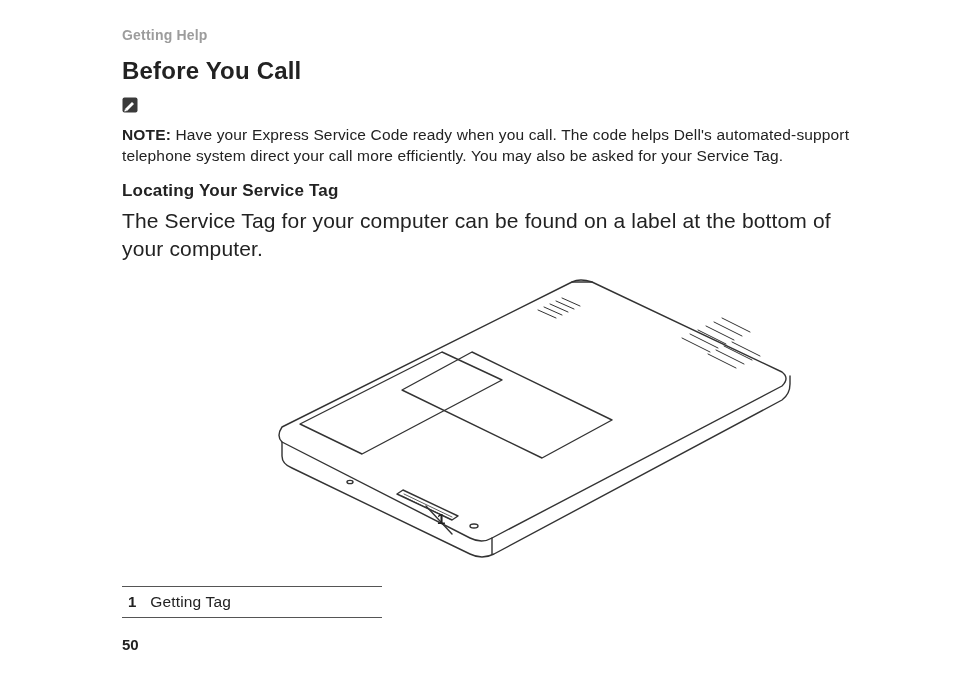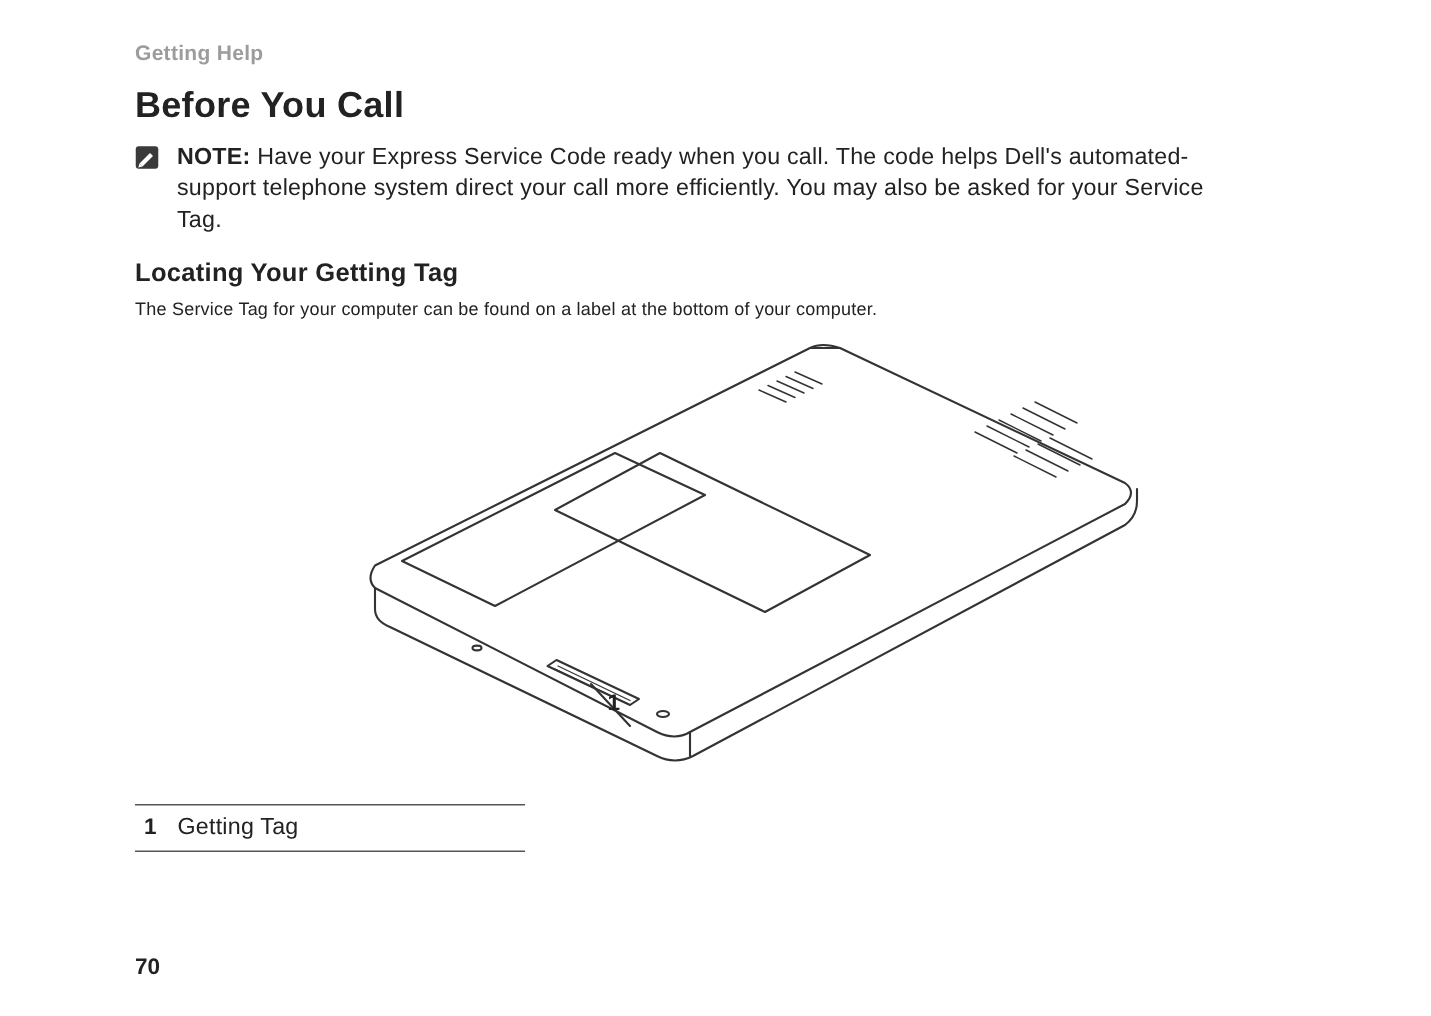--- a/index.html
+++ b/index.html
@@ -10,40 +10,42 @@
     background: #ffffff;
     font-family: "Helvetica Neue", Helvetica, Arial, sans-serif;
     color: #222;
   }
   .page {
     position: relative;
     box-sizing: border-box;
     padding: 27px 60px 4px 90px;
     width: 880px;
     height: 677px;
+    margin-left: 32px;
   }
   .section-header {
     font-size: 14px;
     font-weight: 700;
     color: #9c9c9c;
     letter-spacing: 0.2px;
     margin-bottom: 14px;
   }
   h1.title {
     font-size: 24px;
     font-weight: 800;
     letter-spacing: 0.2px;
     margin: 0 0 10px 0;
     font-stretch: condensed;
   }
   .note-row {
     display: flex;
     align-items: flex-start;
     gap: 12px;
     margin-bottom: 14px;
+    flex-direction: column;
   }
   .note-icon {
     flex: 0 0 auto;
     width: 16px;
     height: 16px;
     margin-top: 2px;
   }
   .note-text {
     font-size: 15.5px;
     line-height: 1.35;
@@ -53,21 +55,21 @@
     font-weight: 700;
   }
   h2.subheading {
     font-size: 17px;
     font-weight: 700;
     margin: 0 0 6px 0;
     font-stretch: condensed;
     letter-spacing: 0.2px;
   }
   .body-text {
-    font-size: 12px;
+    font-size: 21px;
     line-height: 1.35;
     margin: 0 0 8px 0;
     letter-spacing: 0.15px;
   }
   .figure-wrap {
     position: relative;
     width: 560px;
     height: 290px;
     margin: 8px 0 0 120px;
   }
@@ -121,21 +123,21 @@
         <path d="M3 12 L10 5 L12 7 L5 14 Z" fill="#fff"></path>
         <path d="M3 12 L5 14 L2.2 14.6 Z" fill="#fff"></path>
       </svg>
     </span>
     <div class="note-text">
       <span class="note-label">NOTE:</span>
       <span>Have your Express Service Code ready when you call. The code helps Dell's automated-support telephone system direct your call more efficiently. You may also be asked for your Service Tag.</span>
     </div>
   </div>
 
-  <h2 class="subheading">Locating Your Getting Tag</h2>
+  <h2 class="subheading">Locating Your Service Tag</h2>
 
   <p class="body-text">The Service Tag for your computer can be found on a label at the bottom of your computer.</p>
 
   <div class="figure-wrap">
     <svg viewBox="0 0 560 290" width="560" height="290" aria-label="Line drawing of the underside of a laptop computer with a callout pointing to the Service Tag label near the front edge.">
       <g fill="none" stroke="#333" stroke-width="1.4" stroke-linejoin="round" stroke-linecap="round">
 
         <path d="M40 155
                  L330 10
                  Q338 6 350 10
@@ -189,15 +191,15 @@
       </g>
     </svg>
     <div class="callout-num">1</div>
   </div>
 
   <div class="legend">
     <span class="legend-num">1</span>
     <span class="legend-label">Getting Tag</span>
   </div>
 
-  <div class="page-number">70</div>
+  <div class="page-number">50</div>
 
 </div>
 
 </body></html>

